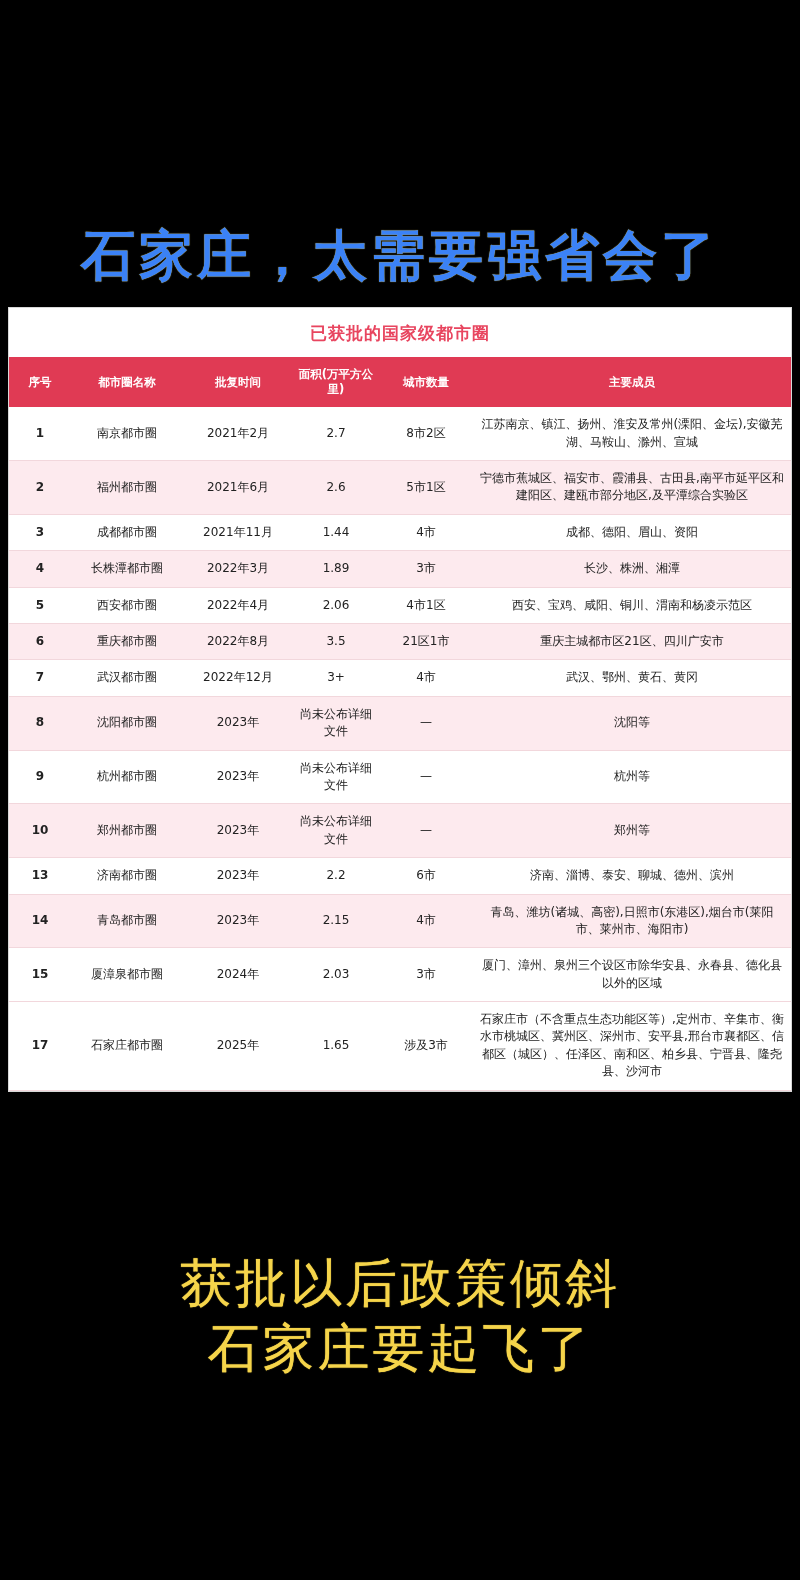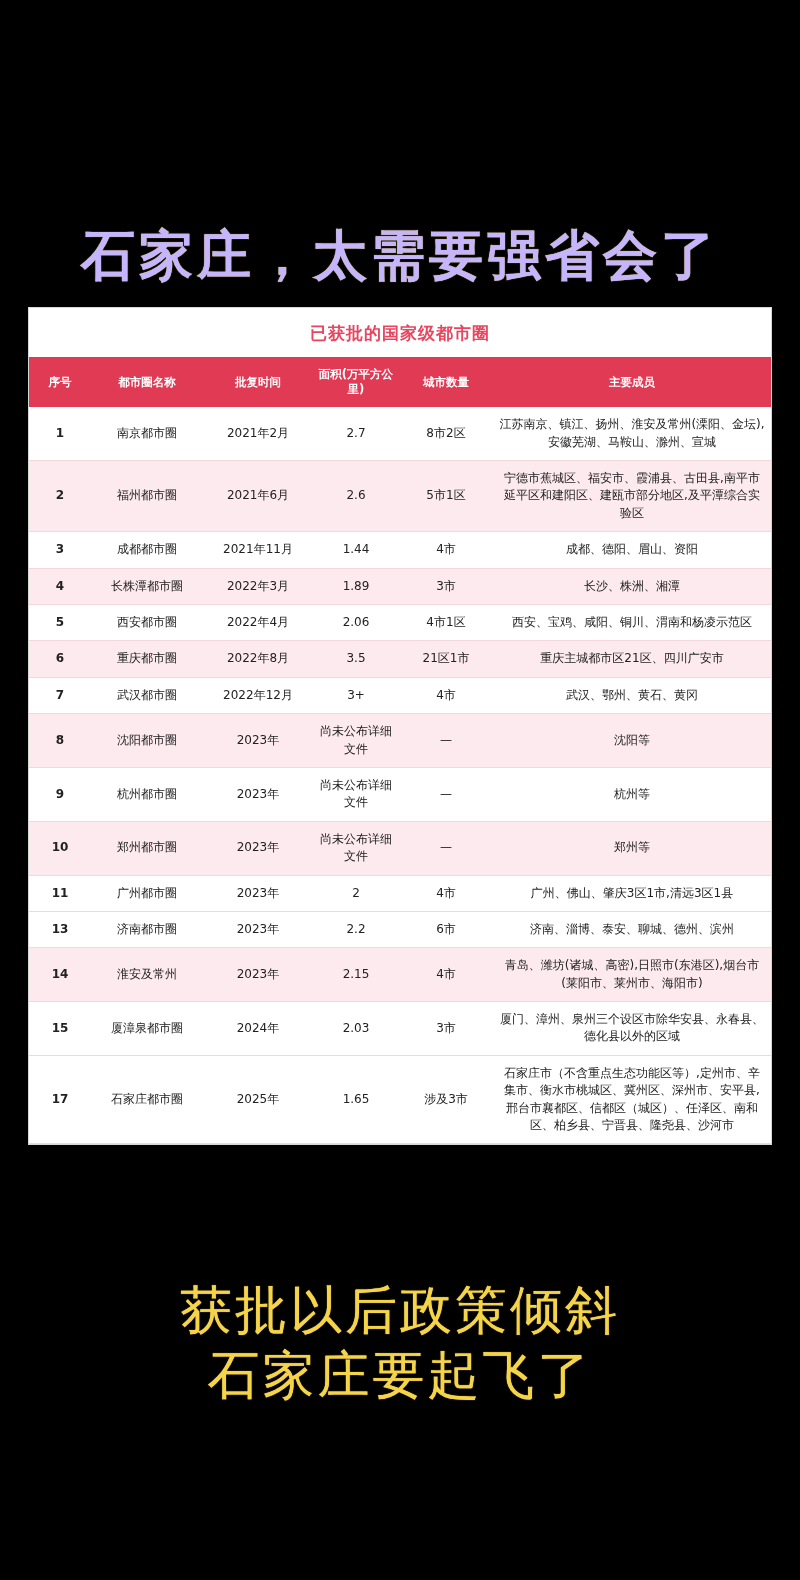--- a/index.html
+++ b/index.html
@@ -21,31 +21,31 @@
     display: flex;
     flex-direction: column;
   }
   .top-spacer {
     height: 218px;
     flex: none;
   }
   .headline {
     flex: none;
     text-align: center;
-    color: #c4b5fd;
+    color: #3b82f6;
     font-size: 54px;
     font-weight: bold;
     letter-spacing: 4px;
     line-height: 1.1;
     padding: 8px 0 22px 0;
     text-shadow: 0 0 1px #F5D44A;
   }
   .card {
     flex: none;
-    margin: 0 28px;
+    margin: 0 8px;
     background: #ffffff;
     border: 1px solid #d8d8d8;
     box-sizing: border-box;
   }
   .card-title {
     text-align: center;
     color: #E8455F;
     font-size: 17px;
     font-weight: bold;
     padding: 14px 0 12px 0;
@@ -224,38 +224,30 @@
           </tr>
           <tr class="even">
             <td class="c-idx">10</td>
             <td class="c-name">郑州都市圈</td>
             <td class="c-date">2023年</td>
             <td class="c-area">尚未公布详细文件</td>
             <td class="c-count">—</td>
             <td class="c-members">郑州等</td>
           </tr>
           <tr class="odd">
-            <td class="c-idx">11</td>
-            <td class="c-name">广州都市圈</td>
-            <td class="c-date">2023年</td>
-            <td class="c-area">2</td>
-            <td class="c-count">4市</td>
-            <td class="c-members">广州、佛山、肇庆3区1市,清远3区1县</td>
-          </tr>
-          <tr class="odd">
             <td class="c-idx">13</td>
             <td class="c-name">济南都市圈</td>
             <td class="c-date">2023年</td>
             <td class="c-area">2.2</td>
             <td class="c-count">6市</td>
             <td class="c-members">济南、淄博、泰安、聊城、德州、滨州</td>
           </tr>
           <tr class="even">
             <td class="c-idx">14</td>
-            <td class="c-name">淮安及常州</td>
+            <td class="c-name">青岛都市圈</td>
             <td class="c-date">2023年</td>
             <td class="c-area">2.15</td>
             <td class="c-count">4市</td>
             <td class="c-members">青岛、潍坊(诸城、高密),日照市(东港区),烟台市(莱阳市、莱州市、海阳市)</td>
           </tr>
           <tr class="odd">
             <td class="c-idx">15</td>
             <td class="c-name">厦漳泉都市圈</td>
             <td class="c-date">2024年</td>
             <td class="c-area">2.03</td>

